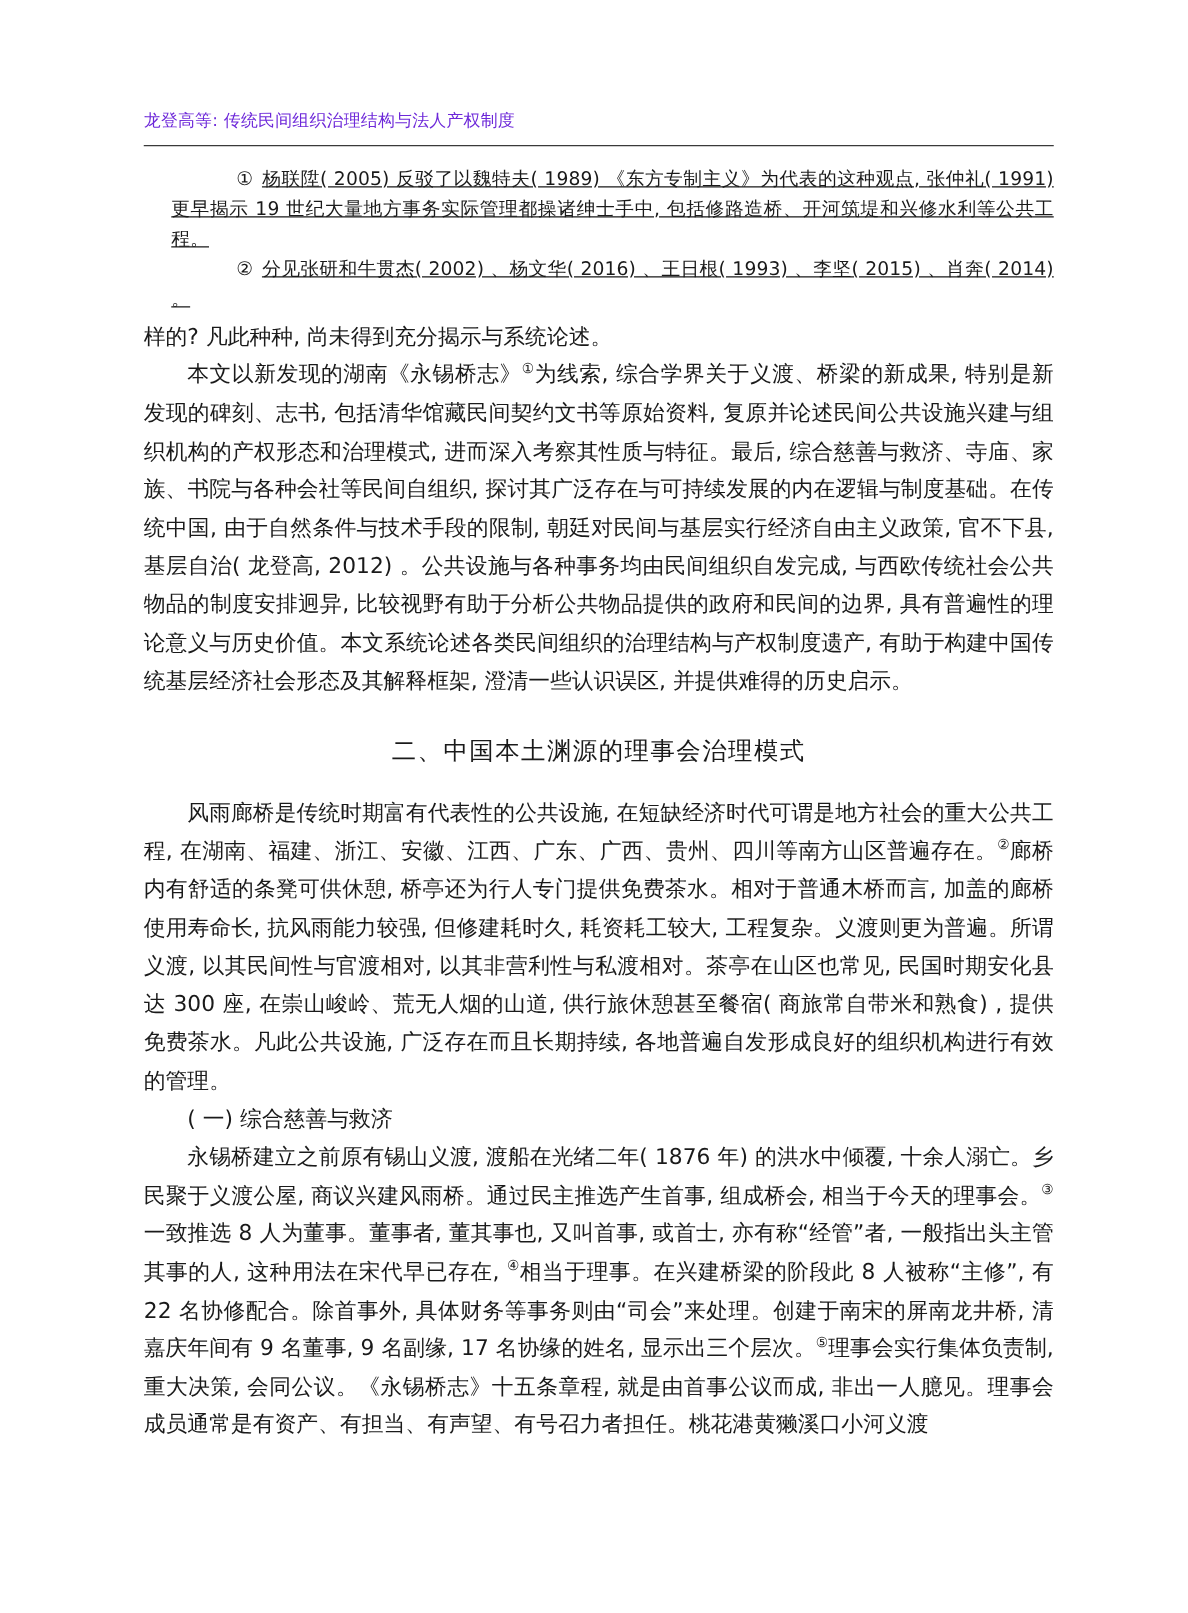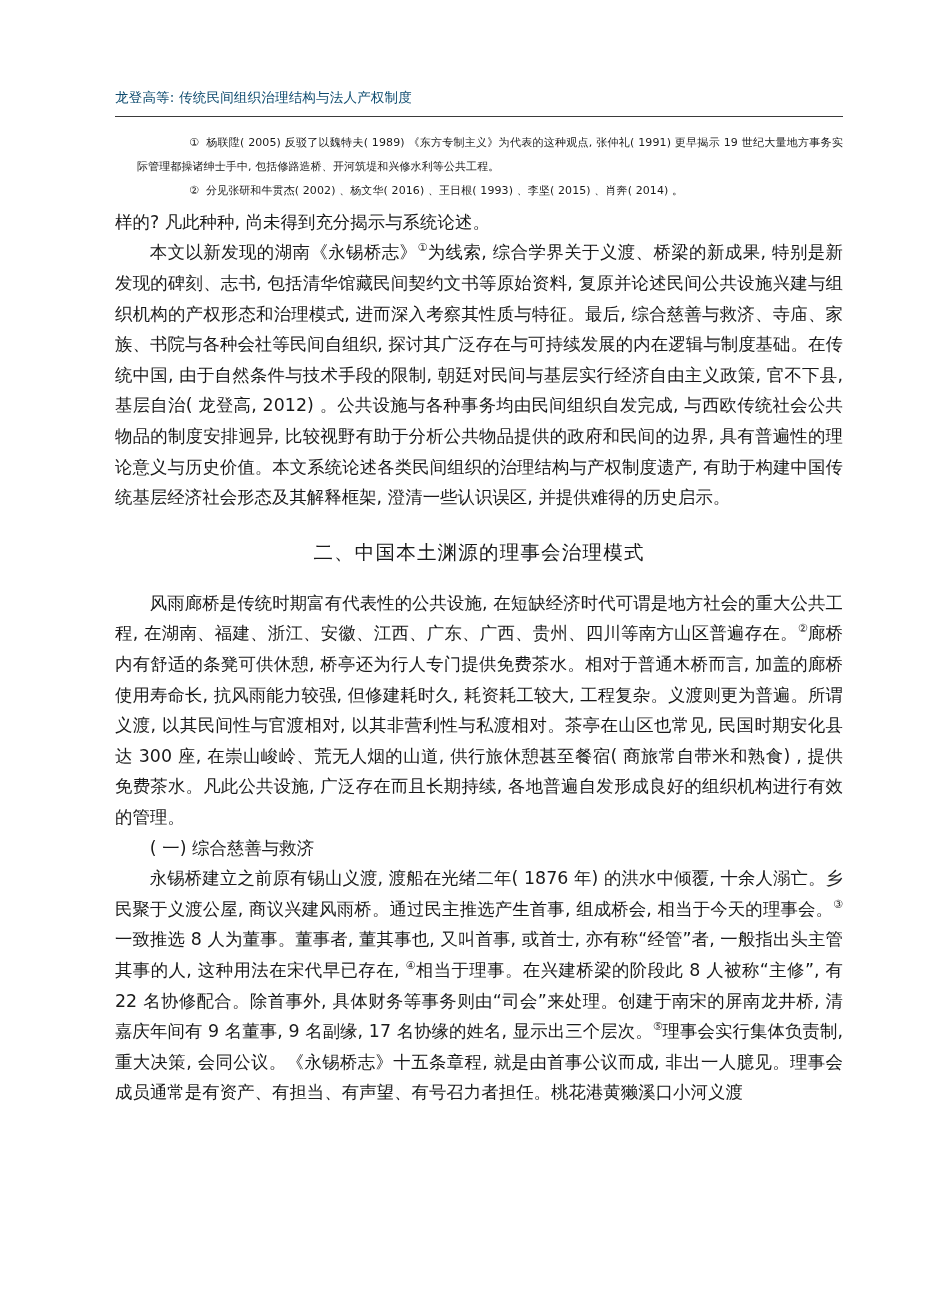--- a/index.html
+++ b/index.html
@@ -27,21 +27,21 @@
     top: 0;
     width: 728px;
   }
 
   
   .runhead {
     margin-top: 88px;
     font-size: 13.5px;
     line-height: 1.4;
     letter-spacing: 0.2px;
-    color: #0c4a6e;
+    color: #6d28d9;
     white-space: nowrap;
   }
   .rule {
     margin-top: 9px;
     height: 0;
     border-top: 1.4px solid #3a3a3a;
     width: 728px;
   }
 
   
@@ -50,28 +50,29 @@
   }
   .fn-lead {
     font-size: 13.2px;
     line-height: 25px;
     text-align: justify;
     text-justify: inter-ideograph;
     letter-spacing: 0.15px;
     margin: 0;
   }
   .fn-item {
-    font-size: 11px;
+    font-size: 15px;
     line-height: 24px;
     text-align: justify;
     text-justify: inter-ideograph;
     letter-spacing: 0.1px;
     margin: 0;
     padding-left: 22px;
     text-indent: 26px;
+    text-decoration: underline;
   }
   .fn-mark {
     display: inline-block;
     margin-right: 7px;
   }
 
   
   .body-block {
     margin-top: 4px;
   }

